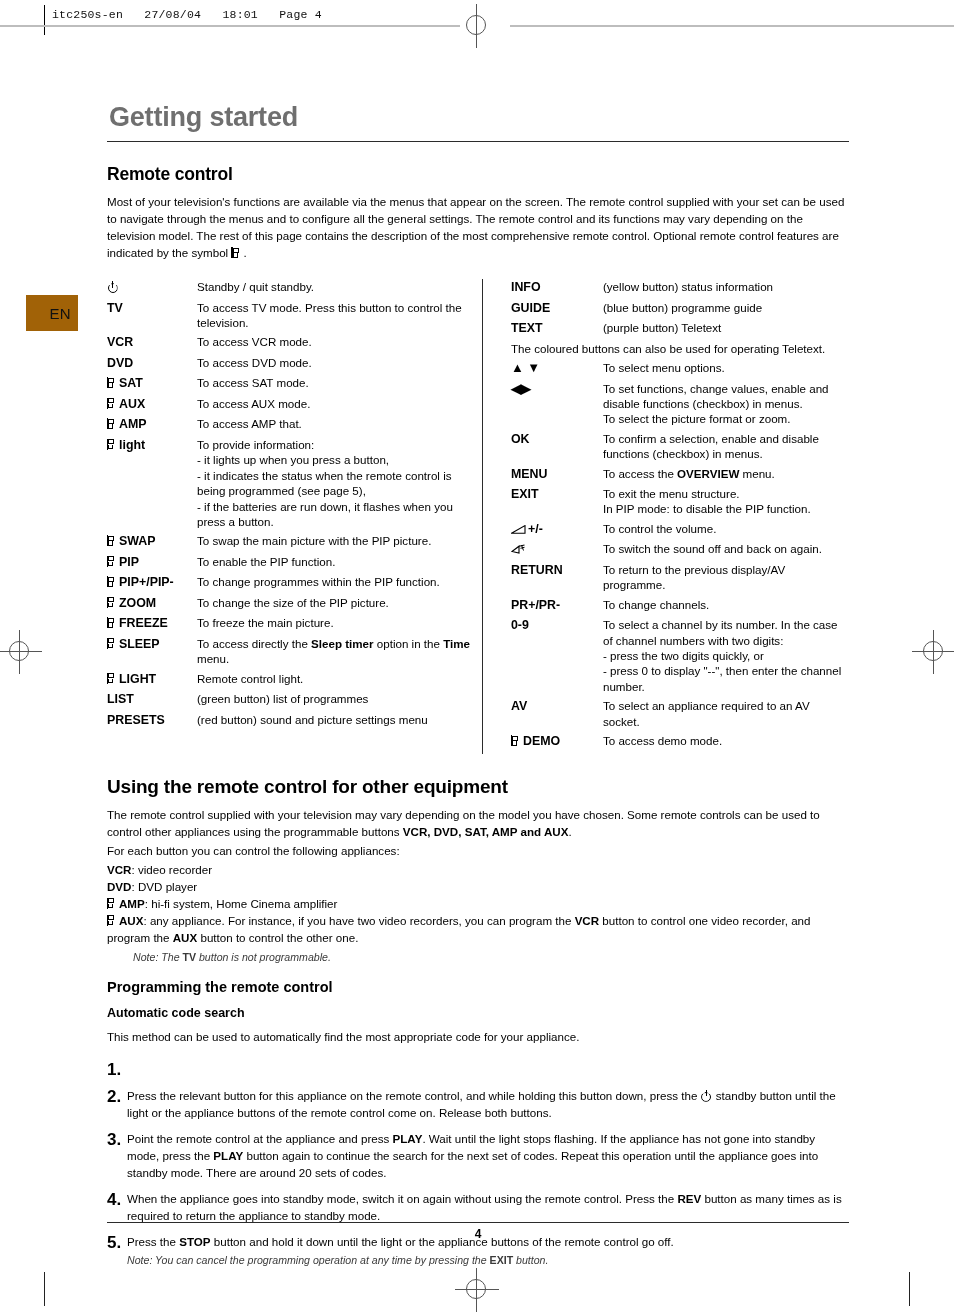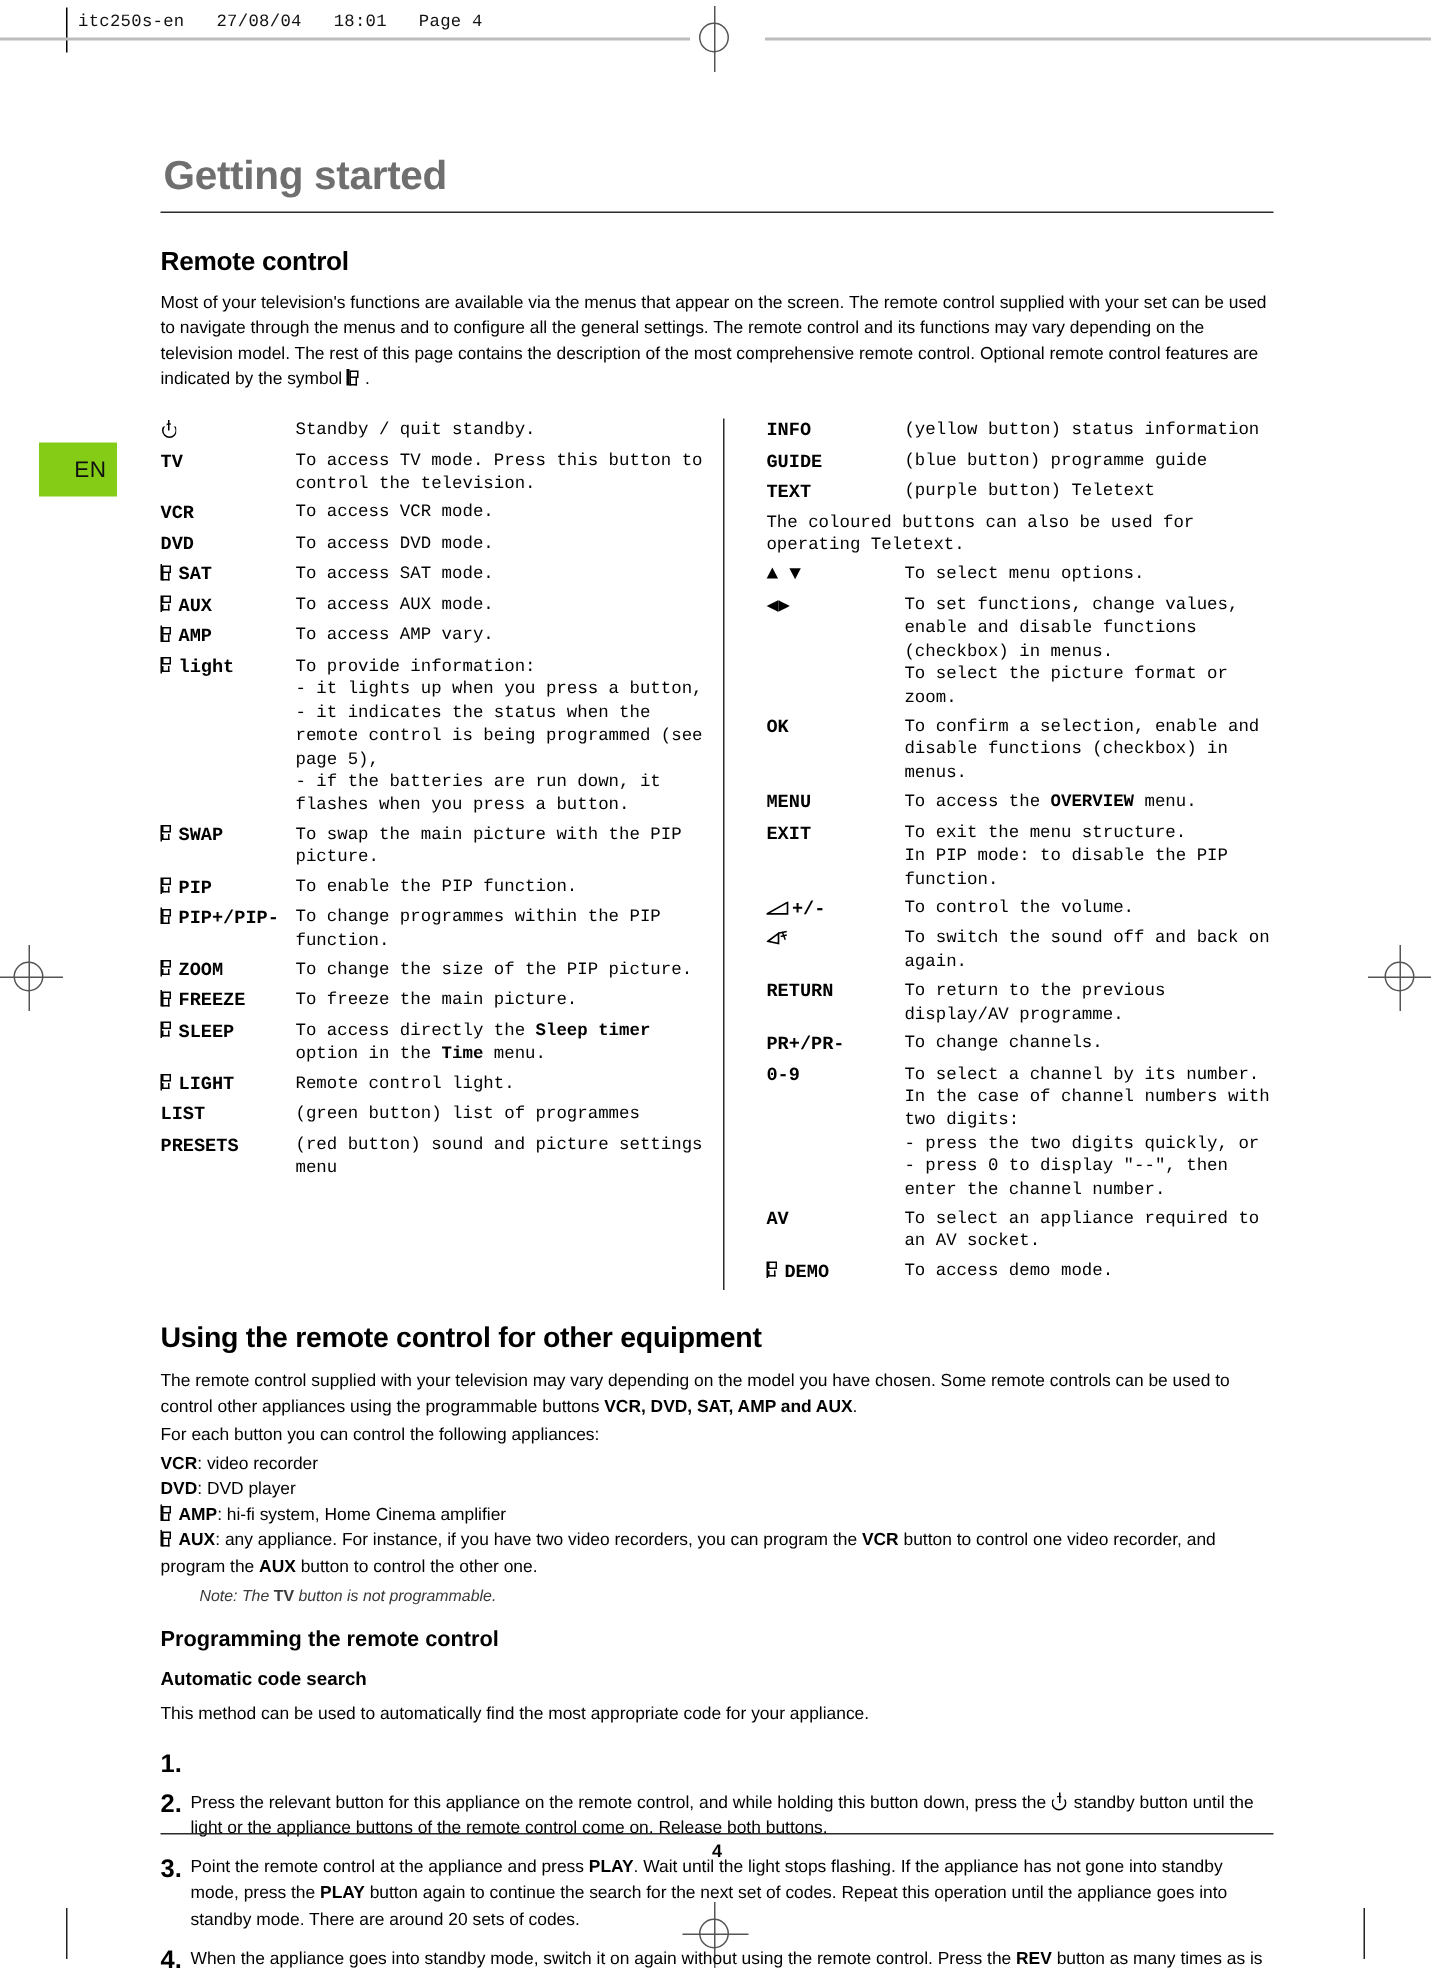--- a/index.html
+++ b/index.html
@@ -69,21 +69,21 @@
     background: #222;
   }
 
   
   .lang-tab {
     position: absolute;
     left: 26px;
     top: 295px;
     width: 52px;
     height: 36px;
-    background: #84cc16;
+    background: #a16207;
     display: flex;
     align-items: center;
     justify-content: flex-end;
     padding-right: 7px;
     box-sizing: border-box;
     font-size: 15px;
     letter-spacing: 0.3px;
     color: #111;
   }
 
@@ -156,21 +156,20 @@
   }
   .col.right {
     padding-left: 28px;
     border-left: 1.4px solid #2b2b2b;
     margin-left: 8px;
   }
 
   table.btns {
     border-collapse: collapse;
     width: 100%;
-    font-family: Liberation Mono, monospace;
   }
   table.btns td {
     vertical-align: top;
     padding: 0 0 4px 0;
     font-size: 11.6px;
     line-height: 1.33;
   }
   table.btns td.key {
     width: 84px;
     font-weight: bold;
@@ -406,21 +405,21 @@
             <tr>
               <td class="key"><span class="optflag"><span class="pole"></span><span class="fl"></span><span class="fl2"></span></span>SAT</td>
               <td class="desc">To access SAT mode.</td>
             </tr>
             <tr>
               <td class="key"><span class="optflag"><span class="pole"></span><span class="fl"></span><span class="fl2"></span></span>AUX</td>
               <td class="desc">To access AUX mode.</td>
             </tr>
             <tr>
               <td class="key"><span class="optflag"><span class="pole"></span><span class="fl"></span><span class="fl2"></span></span>AMP</td>
-              <td class="desc">To access AMP vary.</td>
+              <td class="desc">To access AMP that.</td>
             </tr>
             <tr>
               <td class="key"><span class="optflag"><span class="pole"></span><span class="fl"></span><span class="fl2"></span></span>light</td>
               <td class="desc">To provide information:<span class="sub">- it lights up when you press a button,</span><span class="sub">- it indicates the status when the remote control is being programmed (see page 5),</span><span class="sub">- if the batteries are run down, it flashes when you press a button.</span></td>
             </tr>
             <tr>
               <td class="key"><span class="optflag"><span class="pole"></span><span class="fl"></span><span class="fl2"></span></span>SWAP</td>
               <td class="desc">To swap the main picture with the PIP picture.</td>
             </tr>
             <tr>

